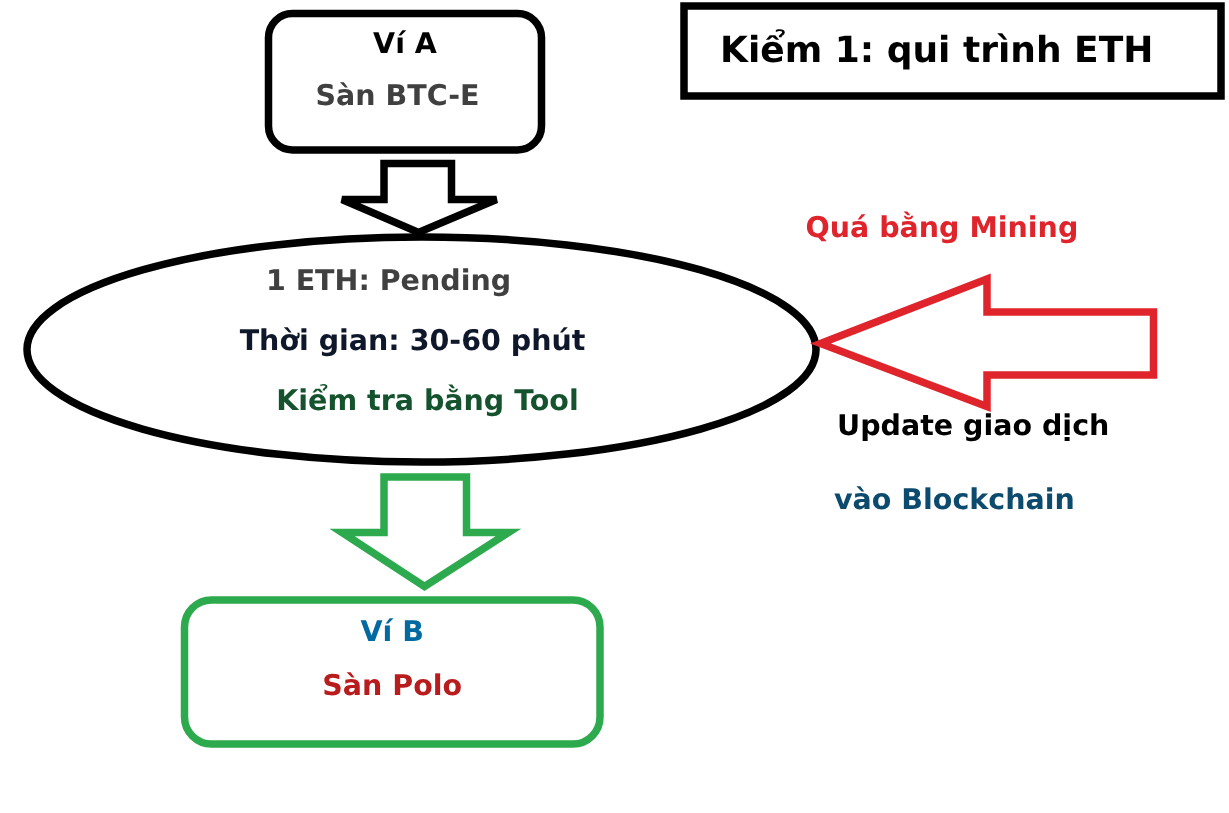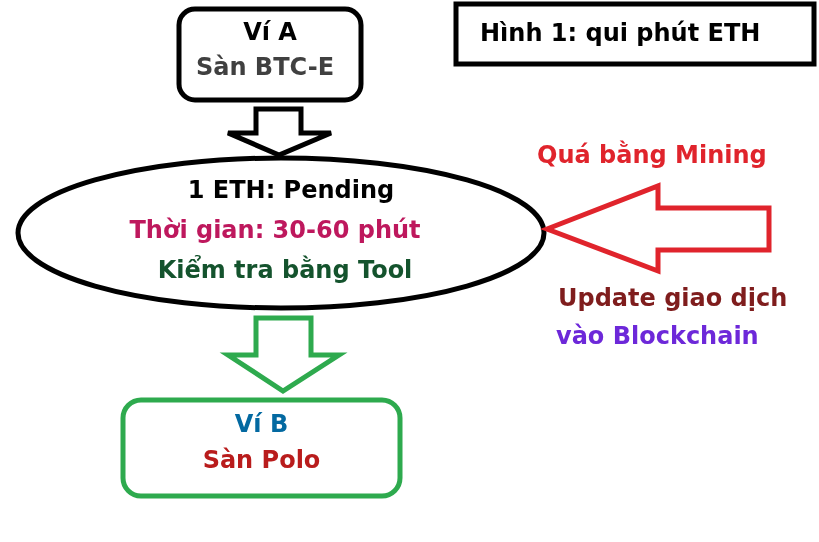--- a/index.html
+++ b/index.html
@@ -1,19 +1,19 @@
 <!DOCTYPE html>
 <html><head>
 <meta charset="utf-8">
 <style>
   html, body { margin:0; padding:0; background:#ffffff; }
   body { width:819px; height:542px; position:relative; overflow:hidden;
          font-family:"DejaVu Sans", "Liberation Sans", sans-serif; }
   svg.canvas { position:absolute; left:0; top:0; }
-  .lbl { position:absolute; font-weight:bold; font-size:24px; white-space:nowrap; line-height:1; }
+  .lbl { position:absolute; font-weight:bold; font-size:19px; white-space:nowrap; line-height:1; }
   .center { text-align:center; }
 </style>
 </head>
 <body>
 
 <svg class="canvas" width="819" height="542" viewBox="0 0 819 542">
 
   <rect x="179" y="9" width="182" height="91" rx="16" ry="16" fill="#fff" stroke="#000" stroke-width="5"></rect>
 
   <polygon points="256,109 301,109 301,133 331,133 279,155 228,133 256,133" fill="#fff" stroke="#000" stroke-width="5" stroke-linejoin="miter"></polygon>
@@ -22,27 +22,27 @@
 
   <ellipse cx="281" cy="233" rx="263" ry="75" fill="#fff" stroke="#000" stroke-width="5"></ellipse>
 
   <polygon points="547,229 658,186 658,208 769,208 769,250 658,250 658,271" fill="#fff" stroke="#e0242c" stroke-width="5" stroke-linejoin="miter"></polygon>
 
   <polygon points="256,318 311,318 311,355 339,355 283,391 228,355 256,355" fill="#fff" stroke="#2eaa4e" stroke-width="5" stroke-linejoin="miter"></polygon>
 
   <rect x="123" y="400" width="277" height="96" rx="18" ry="18" fill="#fff" stroke="#2eaa4e" stroke-width="5"></rect>
 </svg>
 
-<div class="lbl" style="left:480px; top:21px; color:#000; font-size:24px;">Hình 1: qui phút ETH</div>
+<div class="lbl" style="left:480px; top:21px; color:#000; font-size:24px;">Kiểm 1: qui trình ETH</div>
 
 <div class="lbl center" style="left:179px; width:182px; top:20px; color:#000;">Ví A</div>
 <div class="lbl center" style="left:179px; width:172px; top:55px; color:#404040;">Sàn BTC-E</div>
 
-<div class="lbl center" style="left:136px; width:310px; top:178px; color:#000000;">1 ETH: Pending</div>
-<div class="lbl center" style="left:100px; width:350px; top:218px; color:#be185d;">Thời gian: 30-60 phút</div>
+<div class="lbl center" style="left:104px; width:310px; top:178px; color:#404040;">1 ETH: Pending</div>
+<div class="lbl center" style="left:100px; width:350px; top:218px; color:#0f172a;">Thời gian: 30-60 phút</div>
 <div class="lbl center" style="left:120px; width:330px; top:258px; color:#14532d;">Kiểm tra bằng Tool</div>
 
 <div class="lbl" style="left:537px; top:143px; color:#e0242c;">Quá bằng Mining</div>
-<div class="lbl" style="left:558px; top:286px; color:#7f1d1d;text-align:center;">Update giao dịch</div>
-<div class="lbl" style="left:556px; top:324px; color:#6d28d9;">vào Blockchain</div>
+<div class="lbl" style="left:558px; top:275px; color:#000000;text-align:center;">Update giao dịch</div>
+<div class="lbl" style="left:556px; top:324px; color:#0c4a6e;">vào Blockchain</div>
 
 <div class="lbl center" style="left:123px; width:277px; top:412px; color:#0369a1;">Ví B</div>
 <div class="lbl center" style="left:123px; width:277px; top:448px; color:#b91c1c;">Sàn Polo</div>
 
 </body></html>

